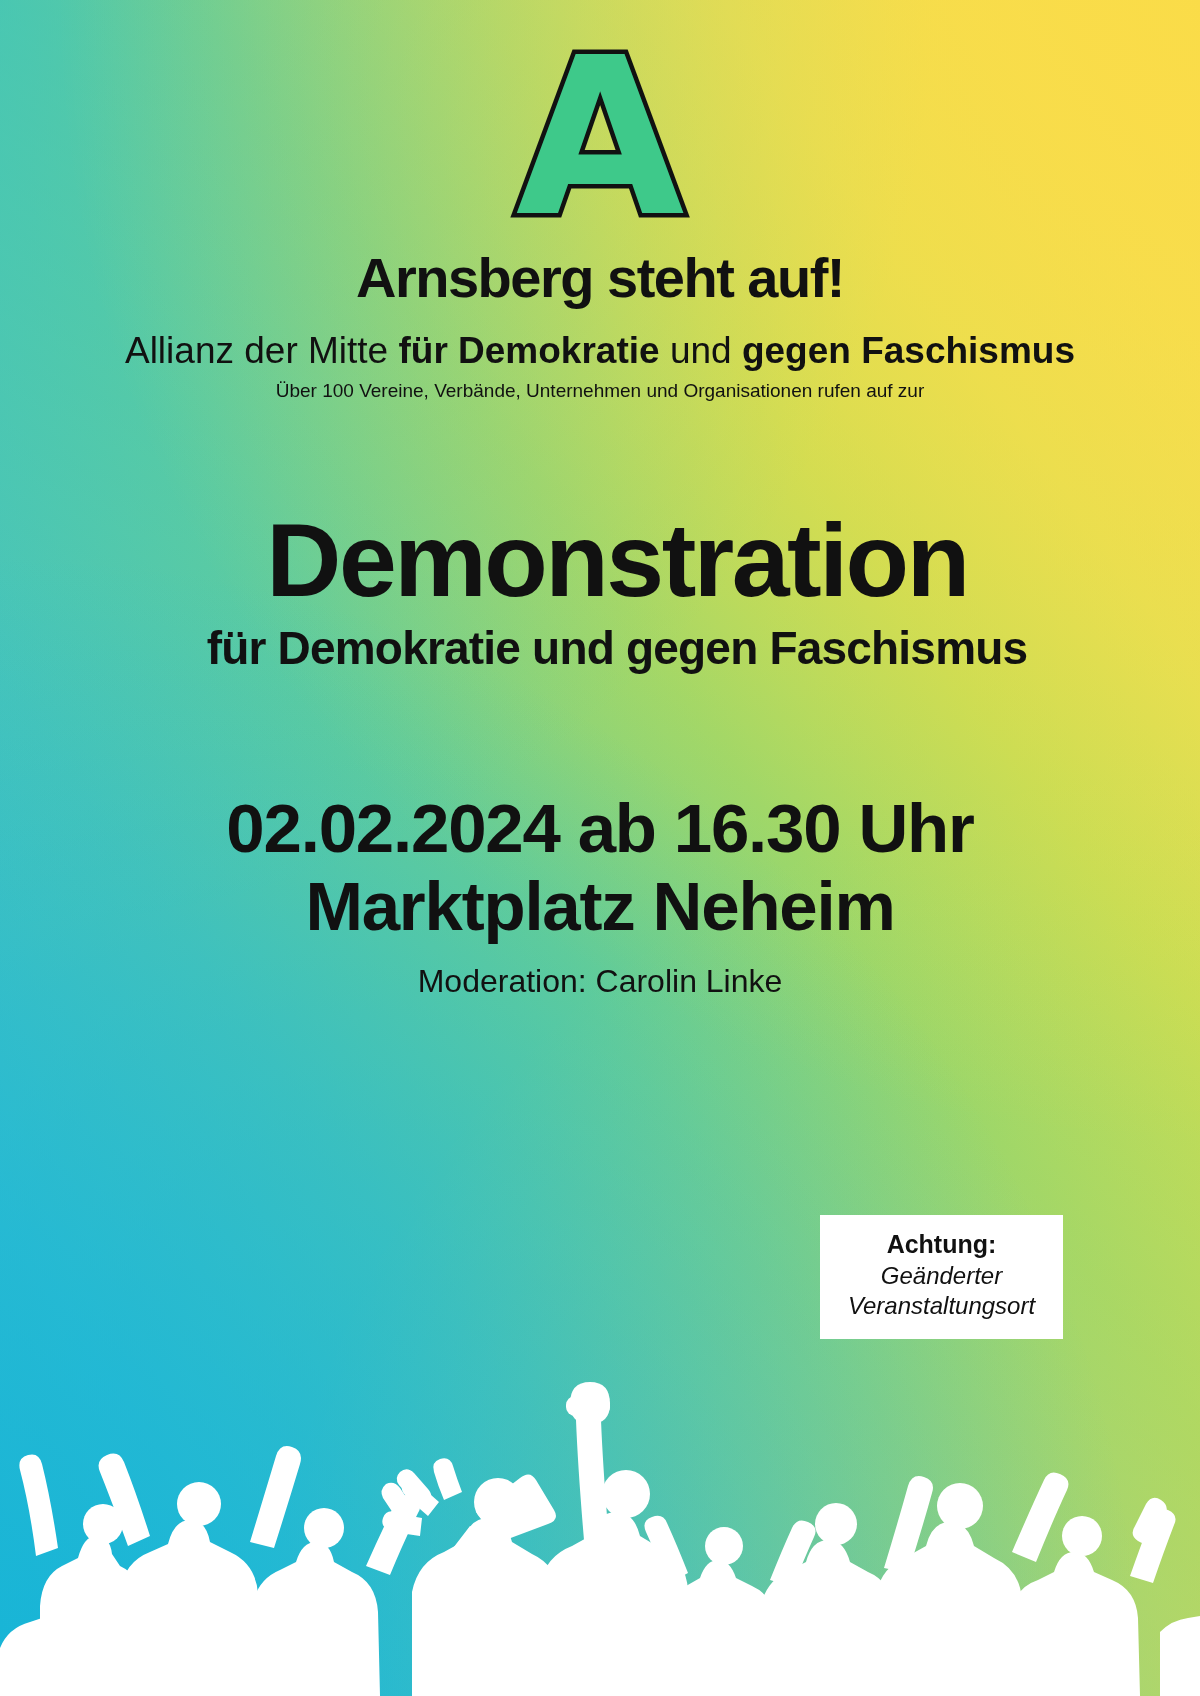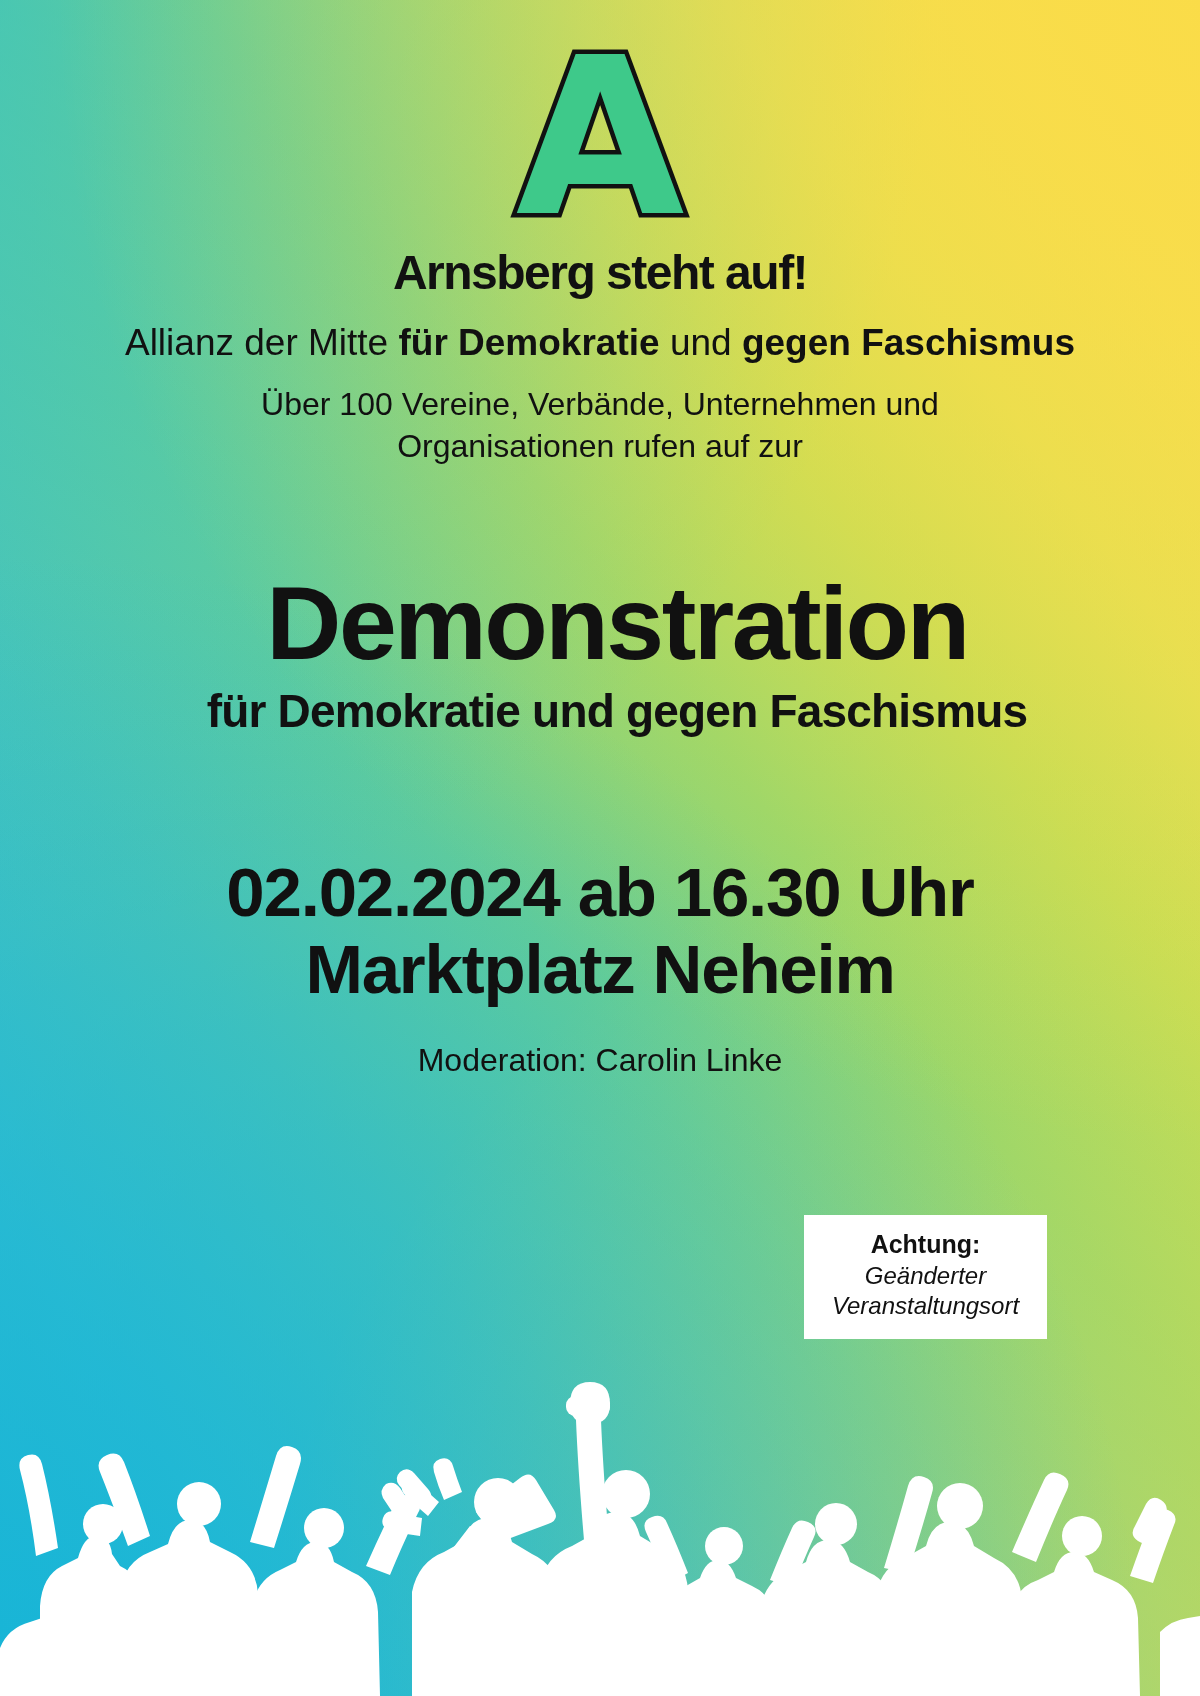--- a/index.html
+++ b/index.html
@@ -65,36 +65,36 @@
     font-size: 218px;
     line-height: 0.95;
     color: #3ec98a;
     -webkit-text-stroke: 9px #111;
     paint-order: stroke fill;
     letter-spacing: 0;
   }
 
   
   .h1 {
-    font-size: 48px;
+    font-size: 56px;
     font-weight: 700;
     letter-spacing: -1.5px;
     margin: 8px 0 12px 0;
     line-height: 1.02;
   }
   .sub1 {
     font-size: 37px;
     margin-top: 22px;
     line-height: 1.25;
     font-weight: 400;
   }
   .sub1 b { font-weight: 700; }
   .sub2 {
-    font-size: 32px;
-    margin-top: 18px;
+    font-size: 19px;
+    margin-top: 5px;
     line-height: 1.3;
     font-weight: 400;
     max-width: 760px;
     margin-left: auto;
     margin-right: auto;
   }
 
   
   .demo-block {
     margin-top: 104px;
@@ -121,27 +121,27 @@
   }
   .when-line {
     font-size: 69px;
     font-weight: 700;
     letter-spacing: -1.2px;
     line-height: 1.12;
   }
   .moderation {
     font-size: 32px;
     font-weight: 400;
-    margin-top: 34px;
+    margin-top: 18px;
   }
 
   
   .notice {
     position: absolute;
-    right: 153px;
+    right: 137px;
     top: 1215px;
     width: 243px;
     background: #ffffff;
     color: #111;
     padding: 14px 10px 18px 10px;
     box-sizing: border-box;
     text-align: center;
     z-index: 6;
     box-shadow: 0 0 0 rgba(0,0,0,0);
   }

